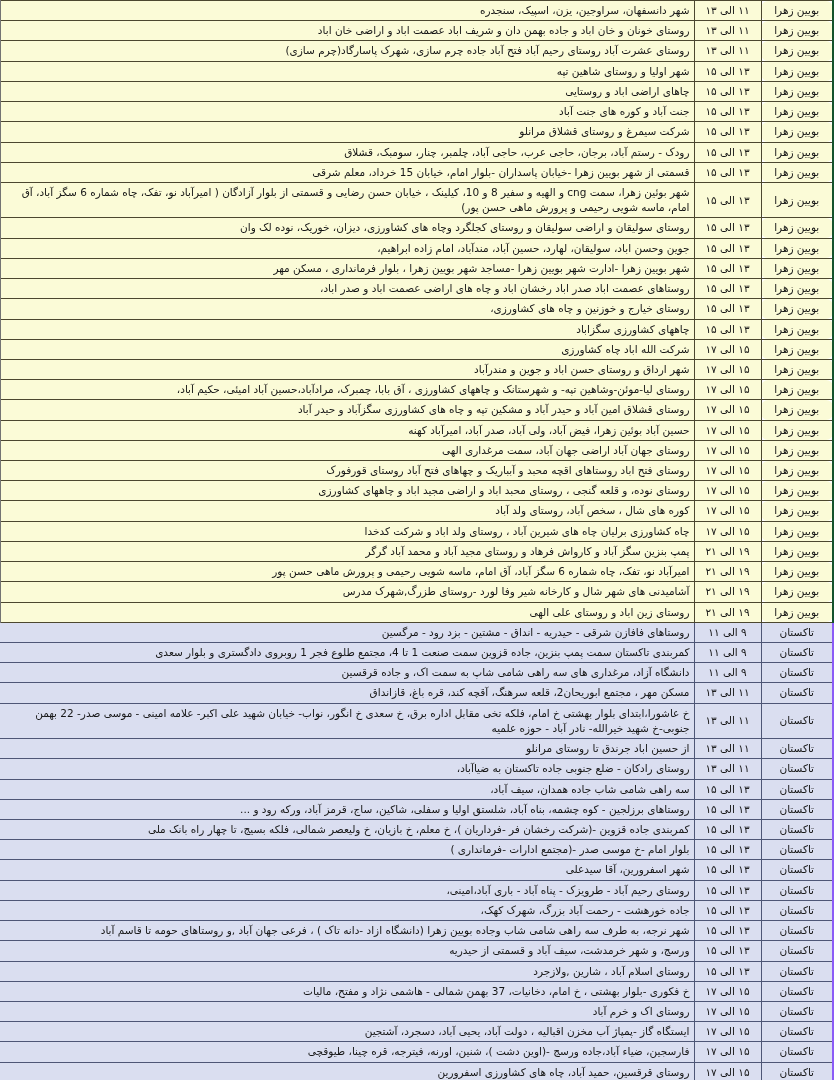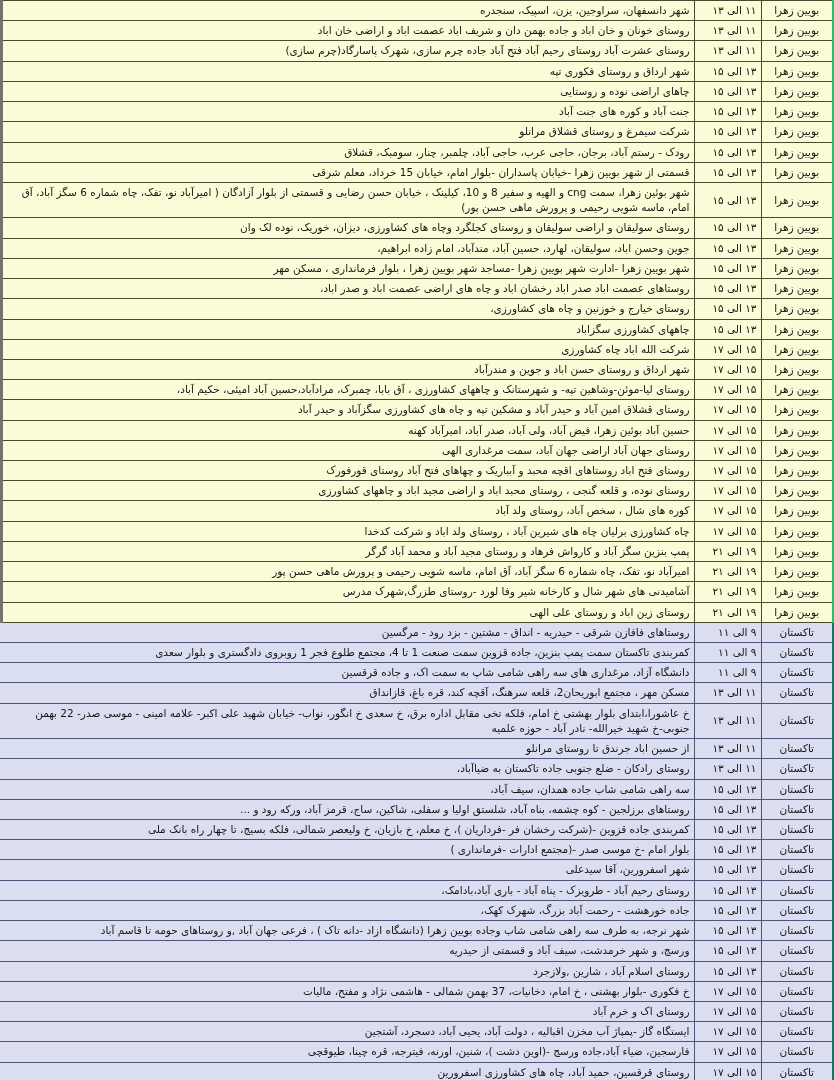--- a/index.html
+++ b/index.html
@@ -34,39 +34,40 @@
   }
 
   
   tr.sec-yellow td {
     background: #fbfbd7;
     border-top: 1px solid #4c4730;
     border-bottom: 1px solid #4c4730;
     border-left: 1px solid #4c4730;
     border-right: 1px solid #4c4730;
   }
-  tr.sec-yellow td.cell-city  { border-right: 2px solid #22c55e; }
-  tr.sec-yellow td.cell-areas { border-left: 8px solid #737373; }
+  tr.sec-yellow td.cell-city  { border-right: 2px solid #14532d; border-radius: 7px; }
+  tr.sec-yellow td.cell-areas { border-left: 3px solid #737373; }
 
   
   tr.sec-blue td {
     background: #dadef0;
     border-top: 1px solid #4e5676;
     border-bottom: 1px solid #4e5676;
     border-left: 1px solid #4e5676;
     border-right: 1px solid #4e5676;
   }
-  tr.sec-blue td.cell-city  { border-right: 2px solid #0f766e; }
+  tr.sec-blue td.cell-city  { border-right: 2px solid #8b5cf6; }
   tr.sec-blue td.cell-areas { border-left: 2px solid #4e5676; }
 
   td.cell-city {
     text-align: center;
     font-size: 11px;
   }
   td.cell-time {
+    text-align: center;
     font-size: 11px;
     white-space: nowrap;
   }
   td.cell-areas {
     text-align: right;
     padding-right: 6px;
     padding-left: 6px;
   }
 
   .tbl-wrap { padding: 0; margin: 0; }
@@ -93,26 +94,26 @@
           <td class="cell-areas">روستای خونان و خان اباد و جاده بهمن دان و شریف اباد عصمت اباد و اراضی خان اباد</td>
         </tr>
         <tr class="sec-yellow">
           <td class="cell-city">بویین زهرا</td>
           <td class="cell-time">۱۱ الی ۱۳</td>
           <td class="cell-areas">روستای عشرت آباد روستای رحیم آباد فتح آباد جاده چرم سازی،  شهرک پاسارگاد(چرم سازی)</td>
         </tr>
         <tr class="sec-yellow">
           <td class="cell-city">بویین زهرا</td>
           <td class="cell-time">۱۳ الی ۱۵</td>
-          <td class="cell-areas">شهر ارداق و روستای فکوری تپه</td>
-        </tr>
-        <tr class="sec-yellow">
-          <td class="cell-city">بویین زهرا</td>
-          <td class="cell-time">۱۳ الی ۱۵</td>
-          <td class="cell-areas">چاهای اراضی نوده و روستایی</td>
+          <td class="cell-areas">شهر اولیا و روستای شاهین تپه</td>
+        </tr>
+        <tr class="sec-yellow">
+          <td class="cell-city">بویین زهرا</td>
+          <td class="cell-time">۱۳ الی ۱۵</td>
+          <td class="cell-areas">چاهای اراضی اباد و روستایی</td>
         </tr>
         <tr class="sec-yellow">
           <td class="cell-city">بویین زهرا</td>
           <td class="cell-time">۱۳ الی ۱۵</td>
           <td class="cell-areas">جنت آباد و کوره های جنت آباد</td>
         </tr>
         <tr class="sec-yellow">
           <td class="cell-city">بویین زهرا</td>
           <td class="cell-time">۱۳ الی ۱۵</td>
           <td class="cell-areas">شرکت سیمرغ و روستای قشلاق مرانلو</td>
@@ -288,21 +289,21 @@
           <td class="cell-areas">بلوار امام -خ موسی صدر -(مجتمع ادارات -فرمانداری )</td>
         </tr>
         <tr class="sec-blue">
           <td class="cell-city">تاکستان</td>
           <td class="cell-time">۱۳ الی ۱۵</td>
           <td class="cell-areas">شهر اسفرورین، آقا سیدعلی</td>
         </tr>
         <tr class="sec-blue">
           <td class="cell-city">تاکستان</td>
           <td class="cell-time">۱۳ الی ۱۵</td>
-          <td class="cell-areas">روستای رحیم آباد - طرویزک - پناه آباد - باری آباد،بادامک،</td>
+          <td class="cell-areas">روستای رحیم آباد - طرویزک - پناه آباد - باری آباد،امینی،</td>
         </tr>
         <tr class="sec-blue">
           <td class="cell-city">تاکستان</td>
           <td class="cell-time">۱۳ الی ۱۵</td>
           <td class="cell-areas">جاده خورهشت - رحمت آباد بزرگ، شهرک کهک،</td>
         </tr>
         <tr class="sec-blue">
           <td class="cell-city">تاکستان</td>
           <td class="cell-time">۱۳ الی ۱۵</td>
           <td class="cell-areas">شهر نرجه، به طرف سه راهی شامی شاب وجاده بویین زهرا (دانشگاه ازاد -دانه تاک ) ، فرعی جهان آباد ,و روستاهای حومه تا قاسم آباد</td>

